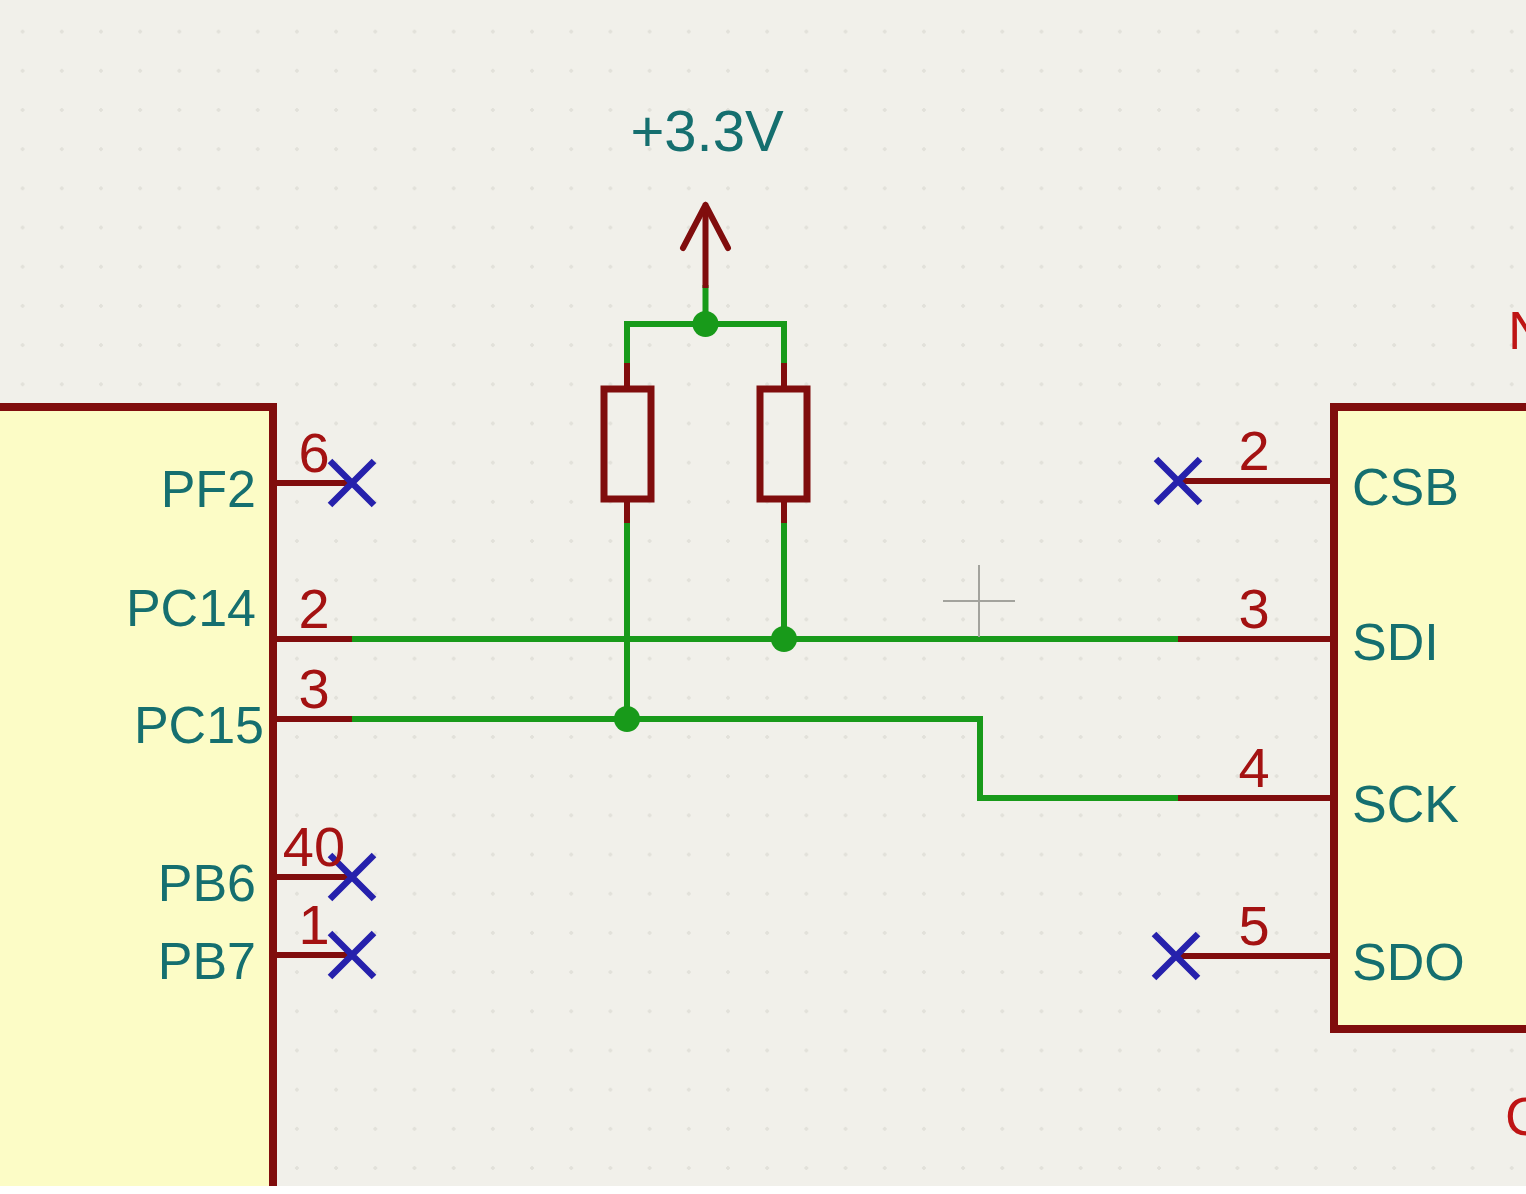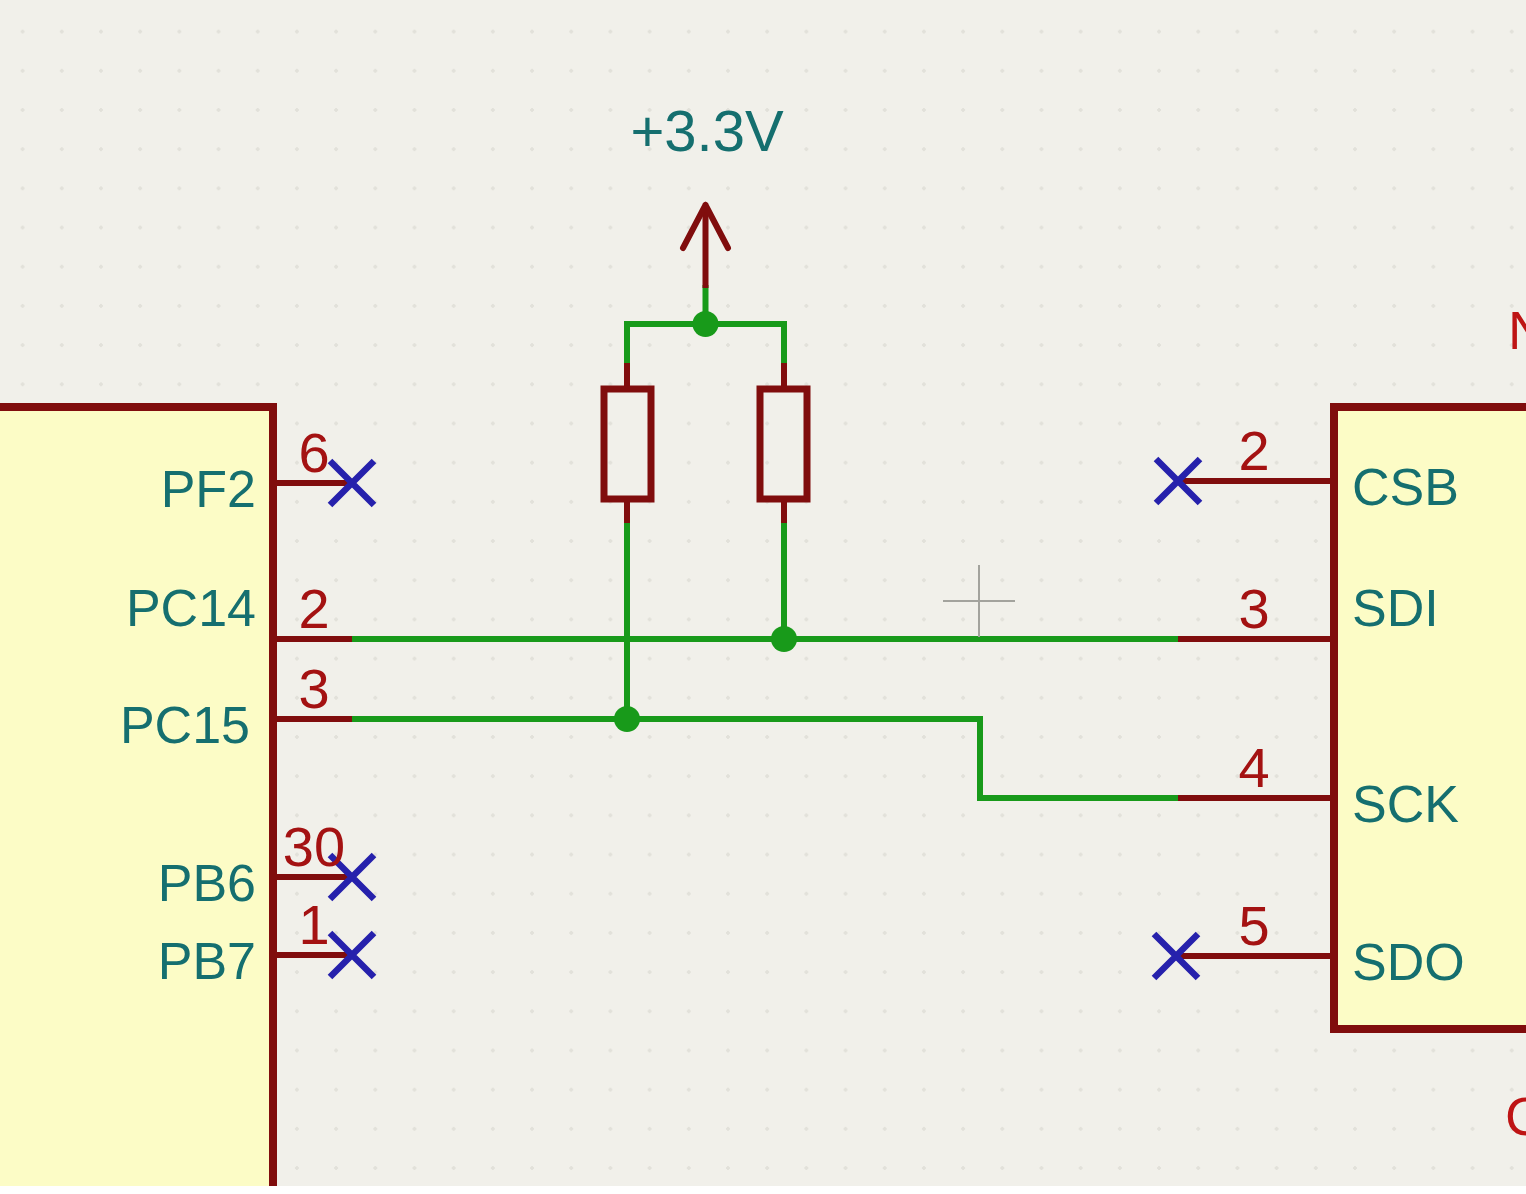--- a/index.html
+++ b/index.html
@@ -99,32 +99,32 @@
     <path d="M1156 459 L1200 503 M1200 459 L1156 503" stroke="var(--nc-blue)" stroke-width="6.5" fill="none"></path>
     <path d="M1154 934 L1198 978 M1198 934 L1154 978" stroke="var(--nc-blue)" stroke-width="6.5" fill="none"></path>
 
     <path d="M943 601 H1015 M979 565 V637" stroke="var(--crosshair-gray)" stroke-width="2" fill="none"></path>
   </svg>
 
   <div class="txt power-label" style="left:707px; top:131px;">+3.3V</div>
 
   <div class="txt pin-name left" style="left:256px; top:489px;">PF2</div>
   <div class="txt pin-name left" style="left:256px; top:608px;">PC14</div>
-  <div class="txt pin-name left" style="left:250px; top:725px;">PC15</div>
+  <div class="txt pin-name left" style="left:264px; top:725px;">PC15</div>
   <div class="txt pin-name left" style="left:256px; top:883px;">PB6</div>
   <div class="txt pin-name left" style="left:256px; top:961px;text-align:right;">PB7</div>
 
   <div class="txt pin-num" style="left:314px; top:481px;">6</div>
   <div class="txt pin-num" style="left:314px; top:637px;">2</div>
   <div class="txt pin-num" style="left:314px; top:717px;">3</div>
-  <div class="txt pin-num" style="left:314px; top:875px;">30</div>
+  <div class="txt pin-num" style="left:314px; top:875px;">40</div>
   <div class="txt pin-num" style="left:314px; top:953px;">1</div>
 
   <div class="txt pin-name right" style="left:1352px; top:487px;">CSB</div>
-  <div class="txt pin-name right" style="left:1352px; top:608px;">SDI</div>
+  <div class="txt pin-name right" style="left:1352px; top:642px;">SDI</div>
   <div class="txt pin-name right" style="left:1352px; top:804px;text-align:center;">SCK</div>
   <div class="txt pin-name right" style="left:1352px; top:962px;">SDO</div>
 
   <div class="txt pin-num" style="left:1254px; top:479px;">2</div>
   <div class="txt pin-num" style="left:1254px; top:637px;">3</div>
   <div class="txt pin-num" style="left:1254px; top:796px;">4</div>
   <div class="txt pin-num" style="left:1254px; top:954px;">5</div>
 
   <div class="txt edge-text" style="left:1508px; top:330px;">N</div>
   <div class="txt edge-text" style="left:1505px; top:1116px;">C</div>

